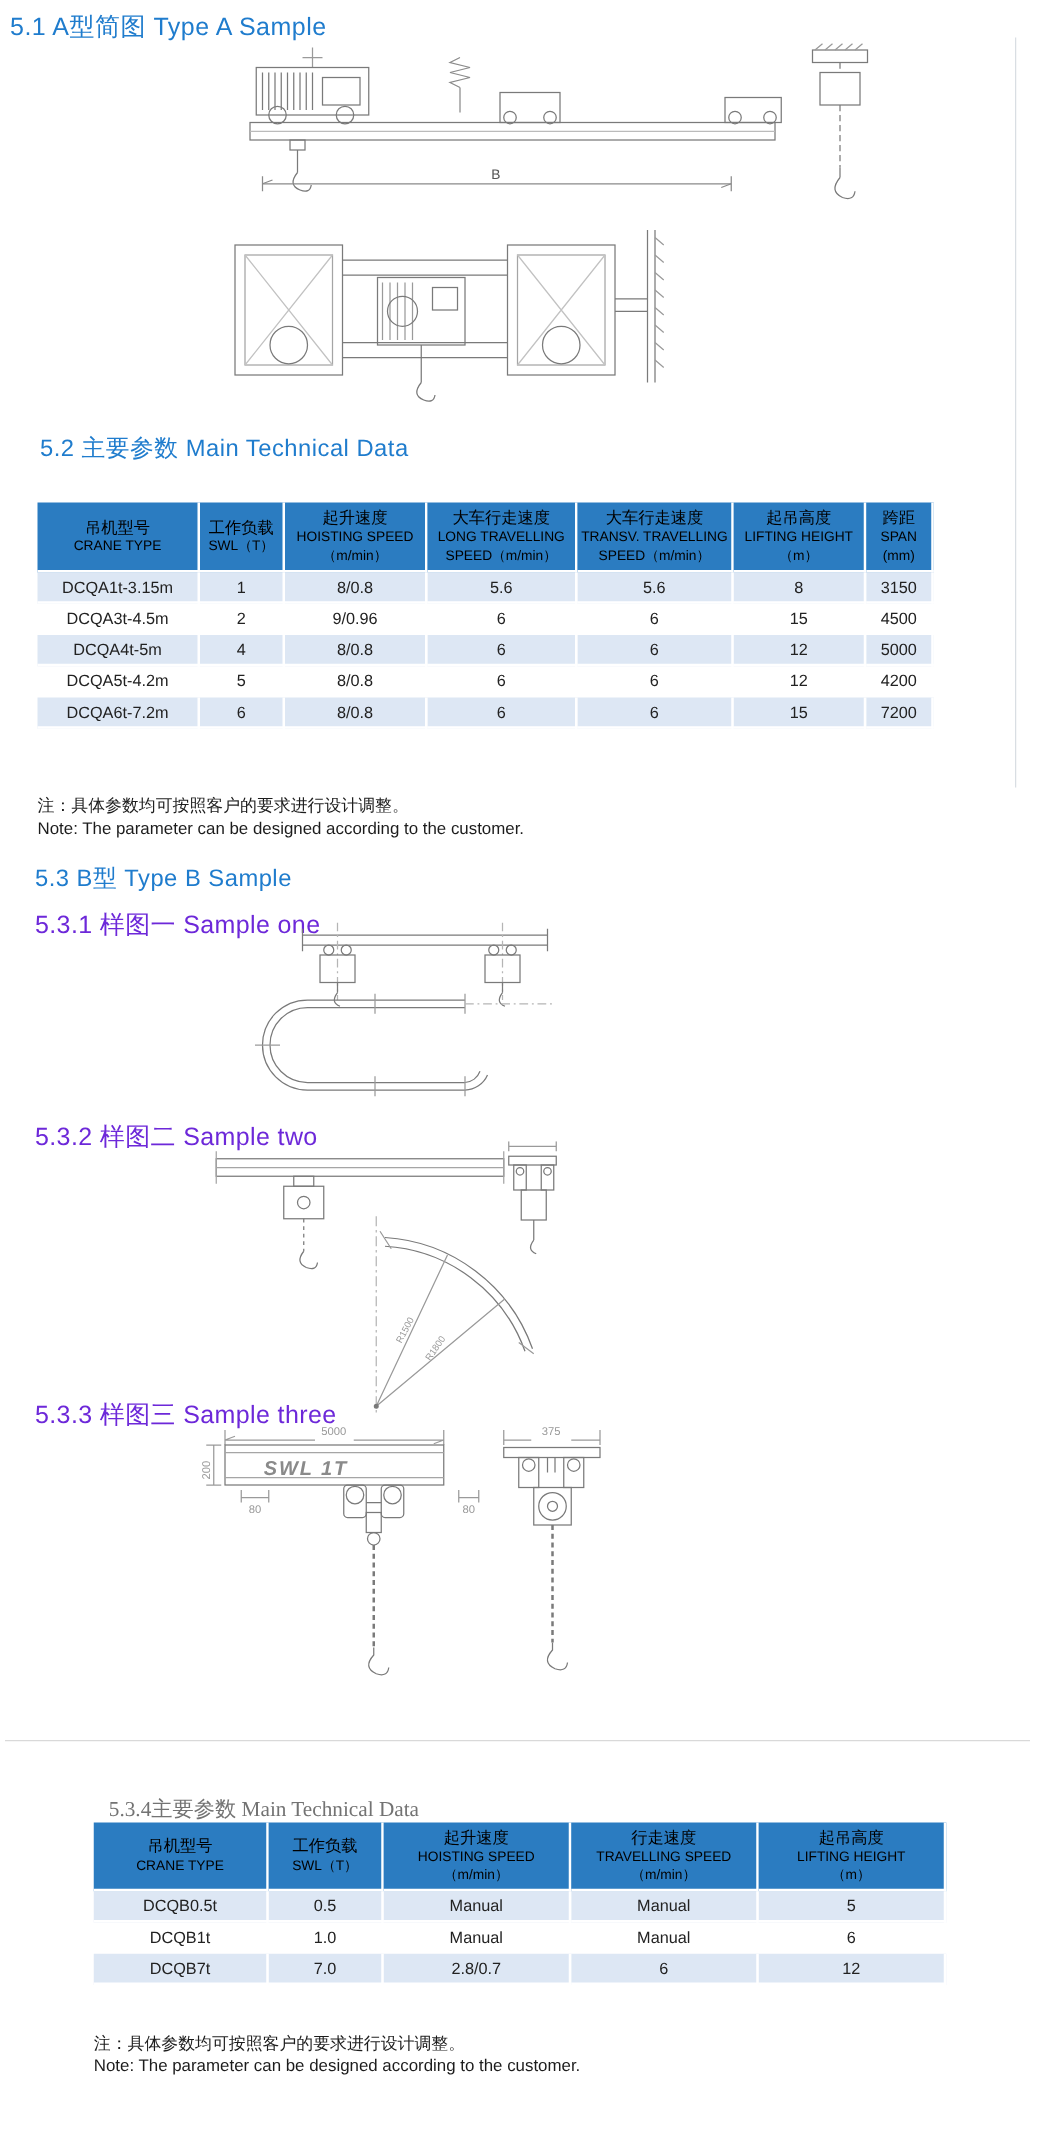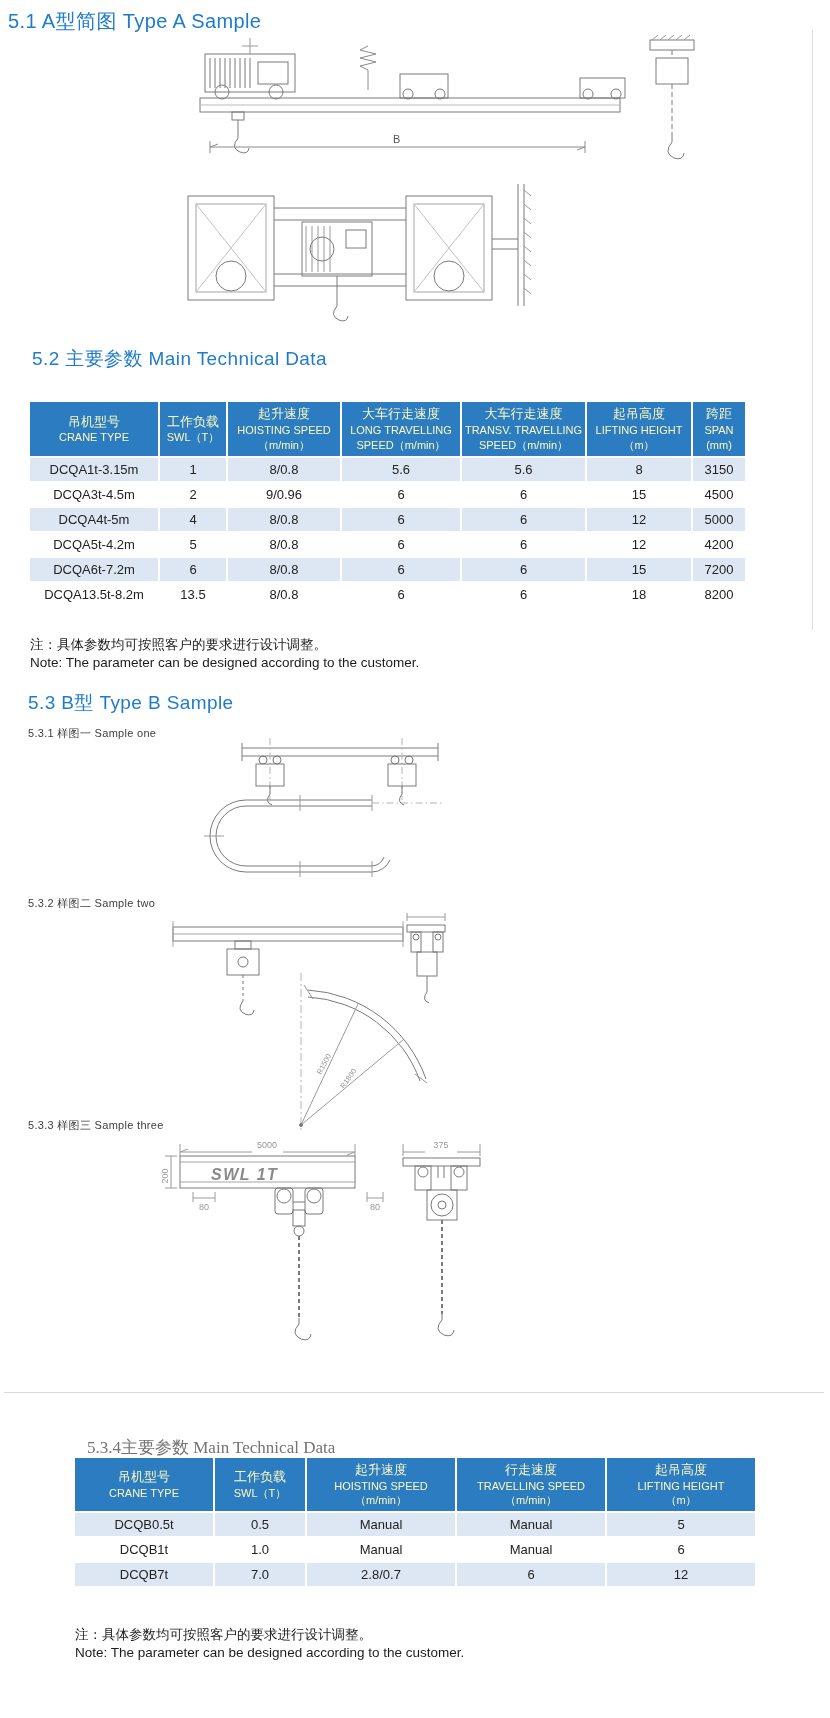--- a/index.html
+++ b/index.html
@@ -4,25 +4,25 @@
 <style>
   html,body{margin:0;padding:0;}
   body{
     width:830px;height:1718px;position:relative;background:#ffffff;
     font-family:"Liberation Sans","DejaVu Sans",sans-serif;color:#222;
     overflow:hidden;
   }
   .abs{position:absolute;}
   .hd-blue{color:#1f7ccd;font-size:19px;font-weight:500;margin:0;letter-spacing:.4px;}
   .hd-main{font-size:20px;}
-  .hd-sub{color:#404040;font-size:11px;font-weight:400;margin:0;letter-spacing:.3px;}
+  .hd-sub{color:#6d28d9;font-size:20px;font-weight:400;margin:0;letter-spacing:.3px;}
   .hd-serif{font-family:"Liberation Serif","DejaVu Serif",serif;font-size:17px;font-weight:400;color:#737373;margin:12px;}
   table.tech{border-collapse:separate;border-spacing:0;table-layout:fixed;position:absolute;}
   table.tech th{
-    background:#2b7cc1;color:#fef9c3;font-weight:400;text-align:center;vertical-align:middle;
+    background:#2b7cc1;color:#000000;font-weight:400;text-align:center;vertical-align:middle;
     padding:3px 1px;border-right:2px solid #fff;border-bottom:2px solid #fff;
   }
   table.tech th div{font-size:11px;line-height:1.35;white-space:nowrap;}
   table.tech th div:first-child{font-size:13px;}
   table.tech td{
     font-size:13px;color:#222;text-align:center;height:23px;padding:0 1px;
     border-right:2px solid #fff;border-bottom:2px solid #fff;white-space:nowrap;
   }
   table.tech tbody tr:nth-child(odd){background:#dde7f4;}
   #tableA thead th{height:48px;}
@@ -198,29 +198,20 @@
       </tr>
       <tr>
         <td>DCQA6t-7.2m</td>
         <td>6</td>
         <td>8/0.8</td>
         <td>6</td>
         <td>6</td>
         <td>15</td>
         <td>7200</td>
       </tr>
-      <tr>
-        <td>DCQA13.5t-8.2m</td>
-        <td>13.5</td>
-        <td>8/0.8</td>
-        <td>6</td>
-        <td>6</td>
-        <td>18</td>
-        <td>8200</td>
-      </tr>
     </tbody>
 </table>
 <div class="abs note" style="left:30px;top:636px;width:700px;">
   <div>注：具体参数均可按照客户的要求进行设计调整。</div>
   <div>Note: The parameter can be designed according to the customer.</div>
 </div>
 
 <svg width="360" height="152" viewBox="0 0 360 152" style="left:150px;top:738px;">
   <g stroke="#7a7a7a" fill="none" stroke-width="1">
     <path d="M92 10 h196 M92 18 h196 M92 5 v18 M288 5 v18"></path>

